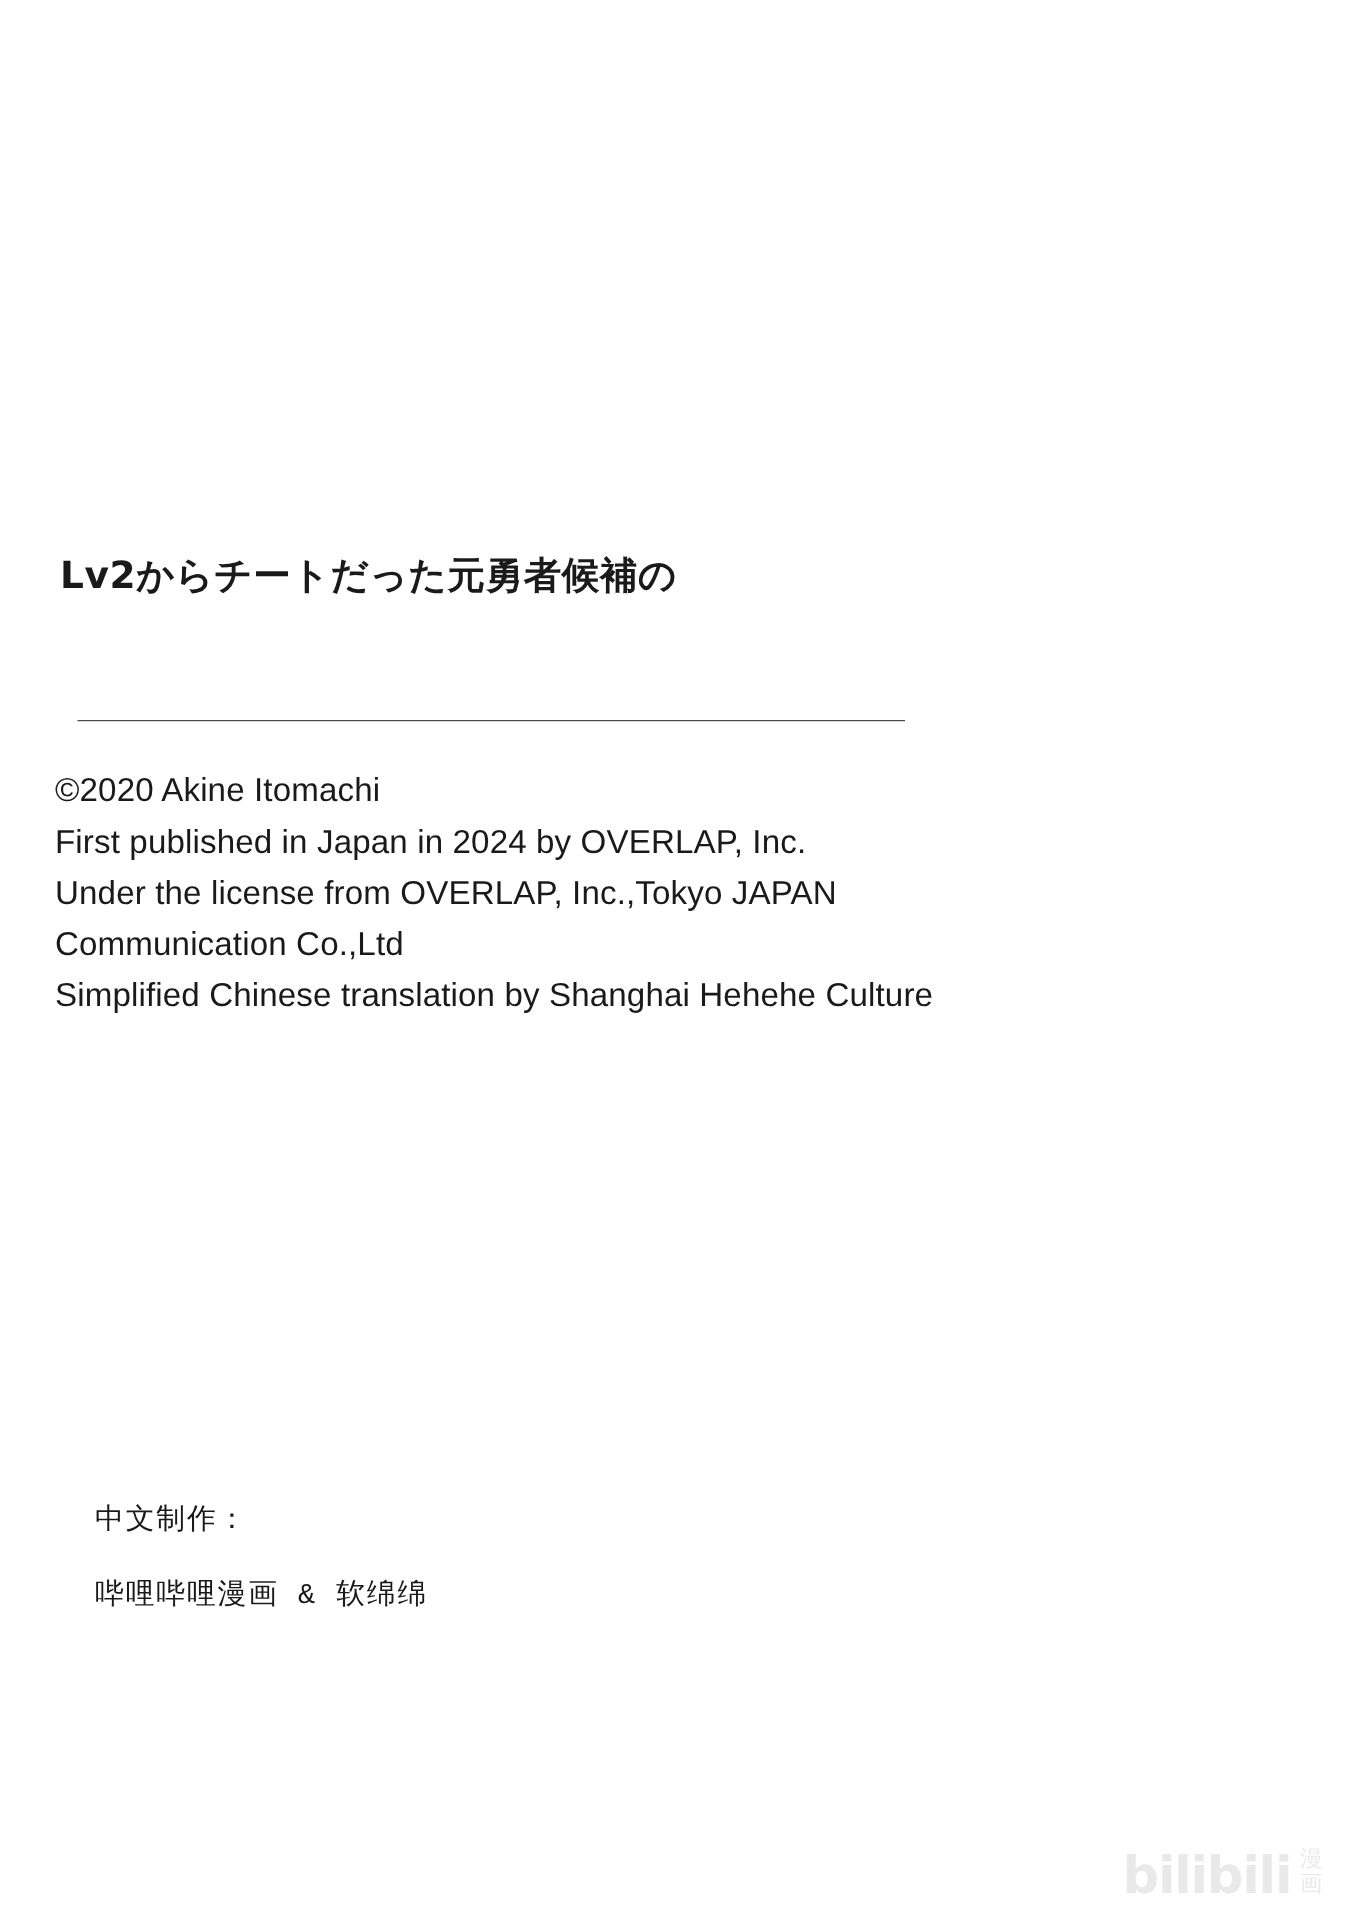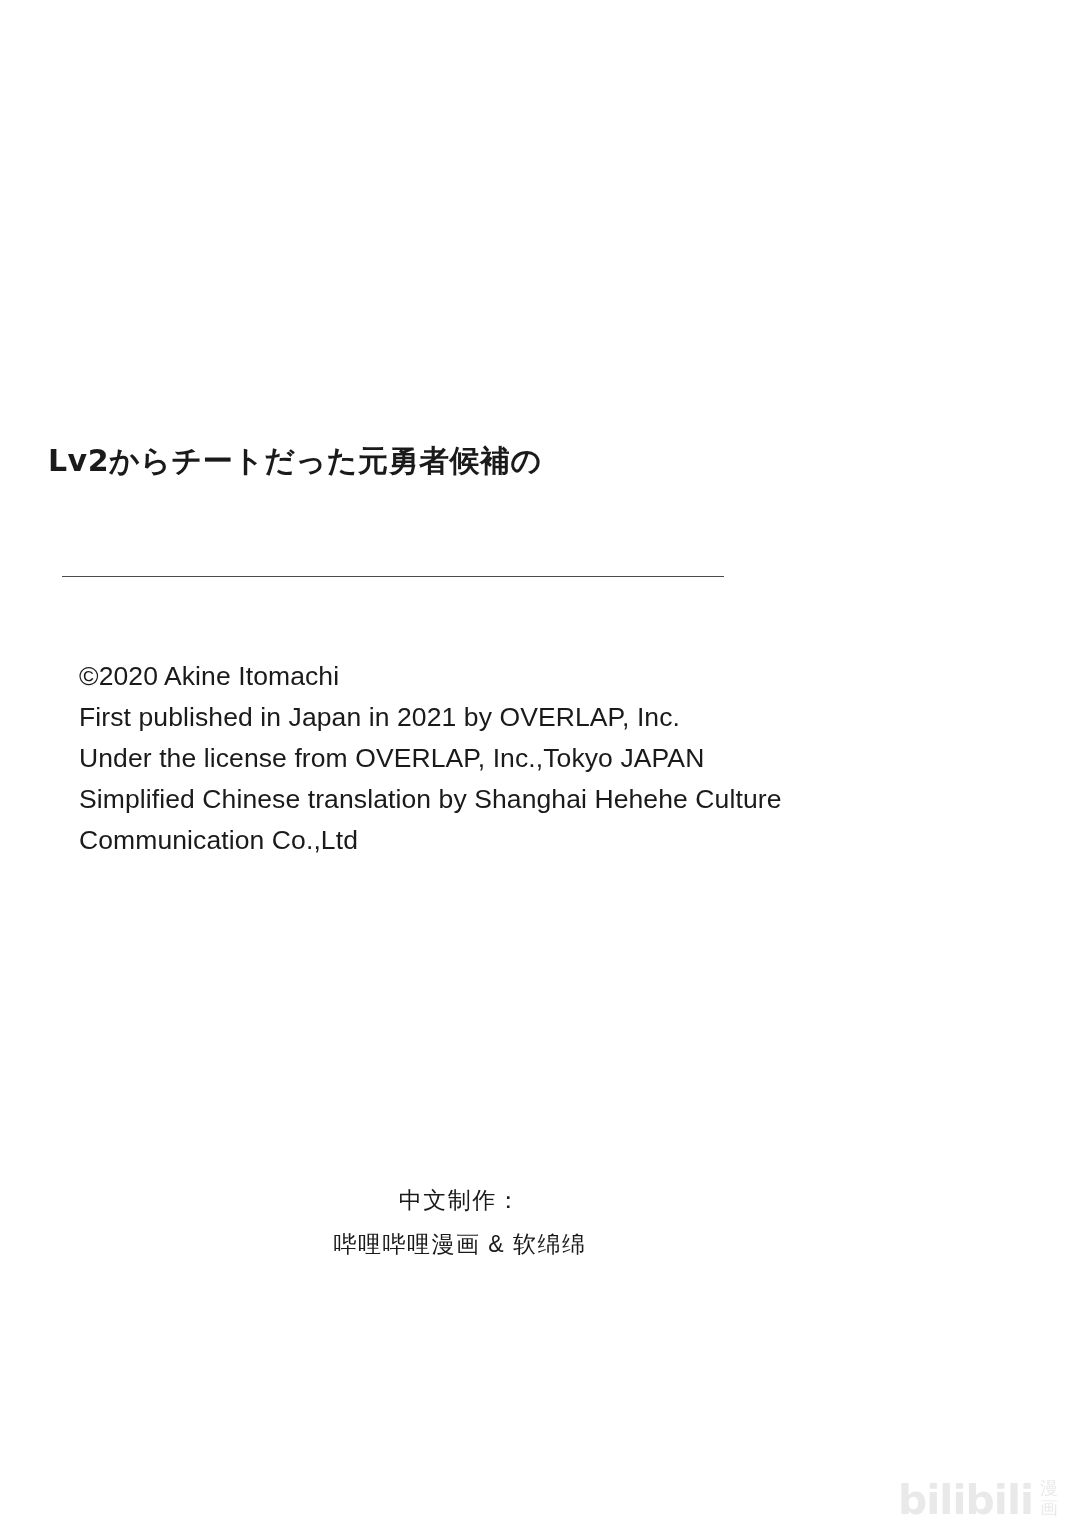--- a/index.html
+++ b/index.html
@@ -42,50 +42,48 @@
     position: absolute;
     left: 62px;
     top: 576px;
     width: 662px;
     height: 1px;
     background: #4a4a4a;
   }
 
   .credits {
     position: absolute;
-    left: 79px;
+    left: 44px;
     top: 612px;
     width: 920px;
-    margin-top: 44px;
   }
 
   .credits p {
     margin: 0;
     font-size: 26.5px;
     line-height: 41px;
     color: #1a1a1a;
     letter-spacing: 0.1px;
     font-weight: 400;
   }
 
   .cn-block {
     position: absolute;
     left: 60px;
     top: 1178px;
     width: 800px;
   }
 
   .cn-block p {
-    margin: 0;
-    font-family: Liberation Sans, sans-serif;
+    margin: 16px;
+    font-family: Liberation Mono, monospace;
     font-size: 23px;
     line-height: 44px;
     color: #1a1a1a;
     letter-spacing: 1.5px;
-    text-align: center;
   }
 
   .watermark {
     position: absolute;
     right: 22px;
     bottom: 12px;
     display: flex;
     align-items: flex-end;
     gap: 7px;
     opacity: 0.30;
@@ -117,24 +115,24 @@
 <div class="page">
 
   <div class="title-block">
     <div class="title-line">Lv2からチートだった元勇者候補の</div>
   </div>
 
   <div class="rule"></div>
 
   <div class="credits">
     <p>©2020 Akine Itomachi</p>
-    <p>First published in Japan in 2021 by OVERLAP, Inc.</p>
+    <p>First published in Japan in 2024 by OVERLAP, Inc.</p>
     <p>Under the license from OVERLAP, Inc.,Tokyo JAPAN</p>
+    <p>Communication Co.,Ltd</p>
     <p>Simplified Chinese translation by Shanghai Hehehe Culture</p>
-    <p>Communication Co.,Ltd</p>
   </div>
 
   <div class="cn-block">
     <p>中文制作：</p>
     <p>哔哩哔哩漫画 &amp; 软绵绵</p>
   </div>
 
   <div class="watermark">
     <div class="wm-bili">bilibili</div>
     <div class="wm-cn">

